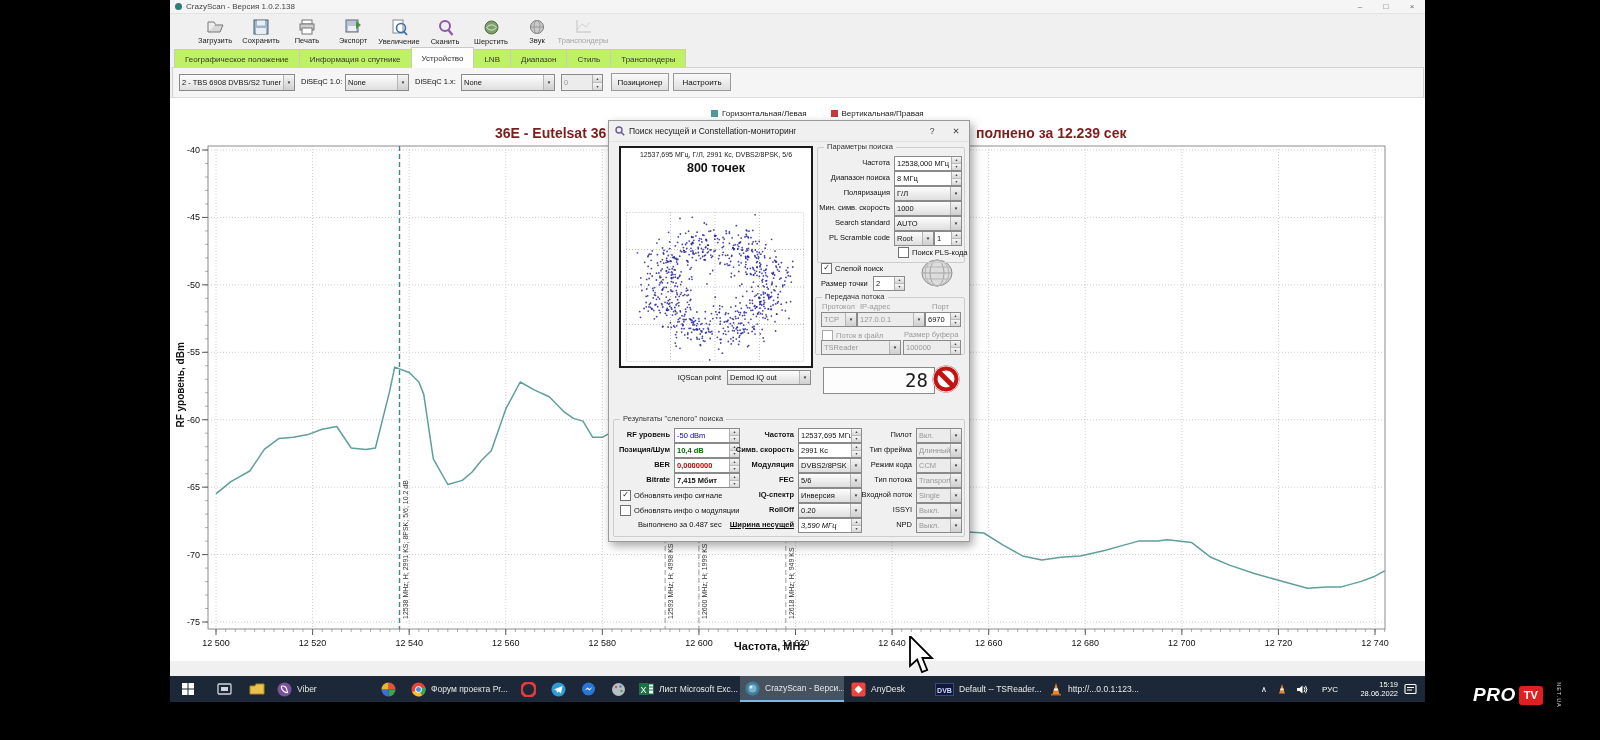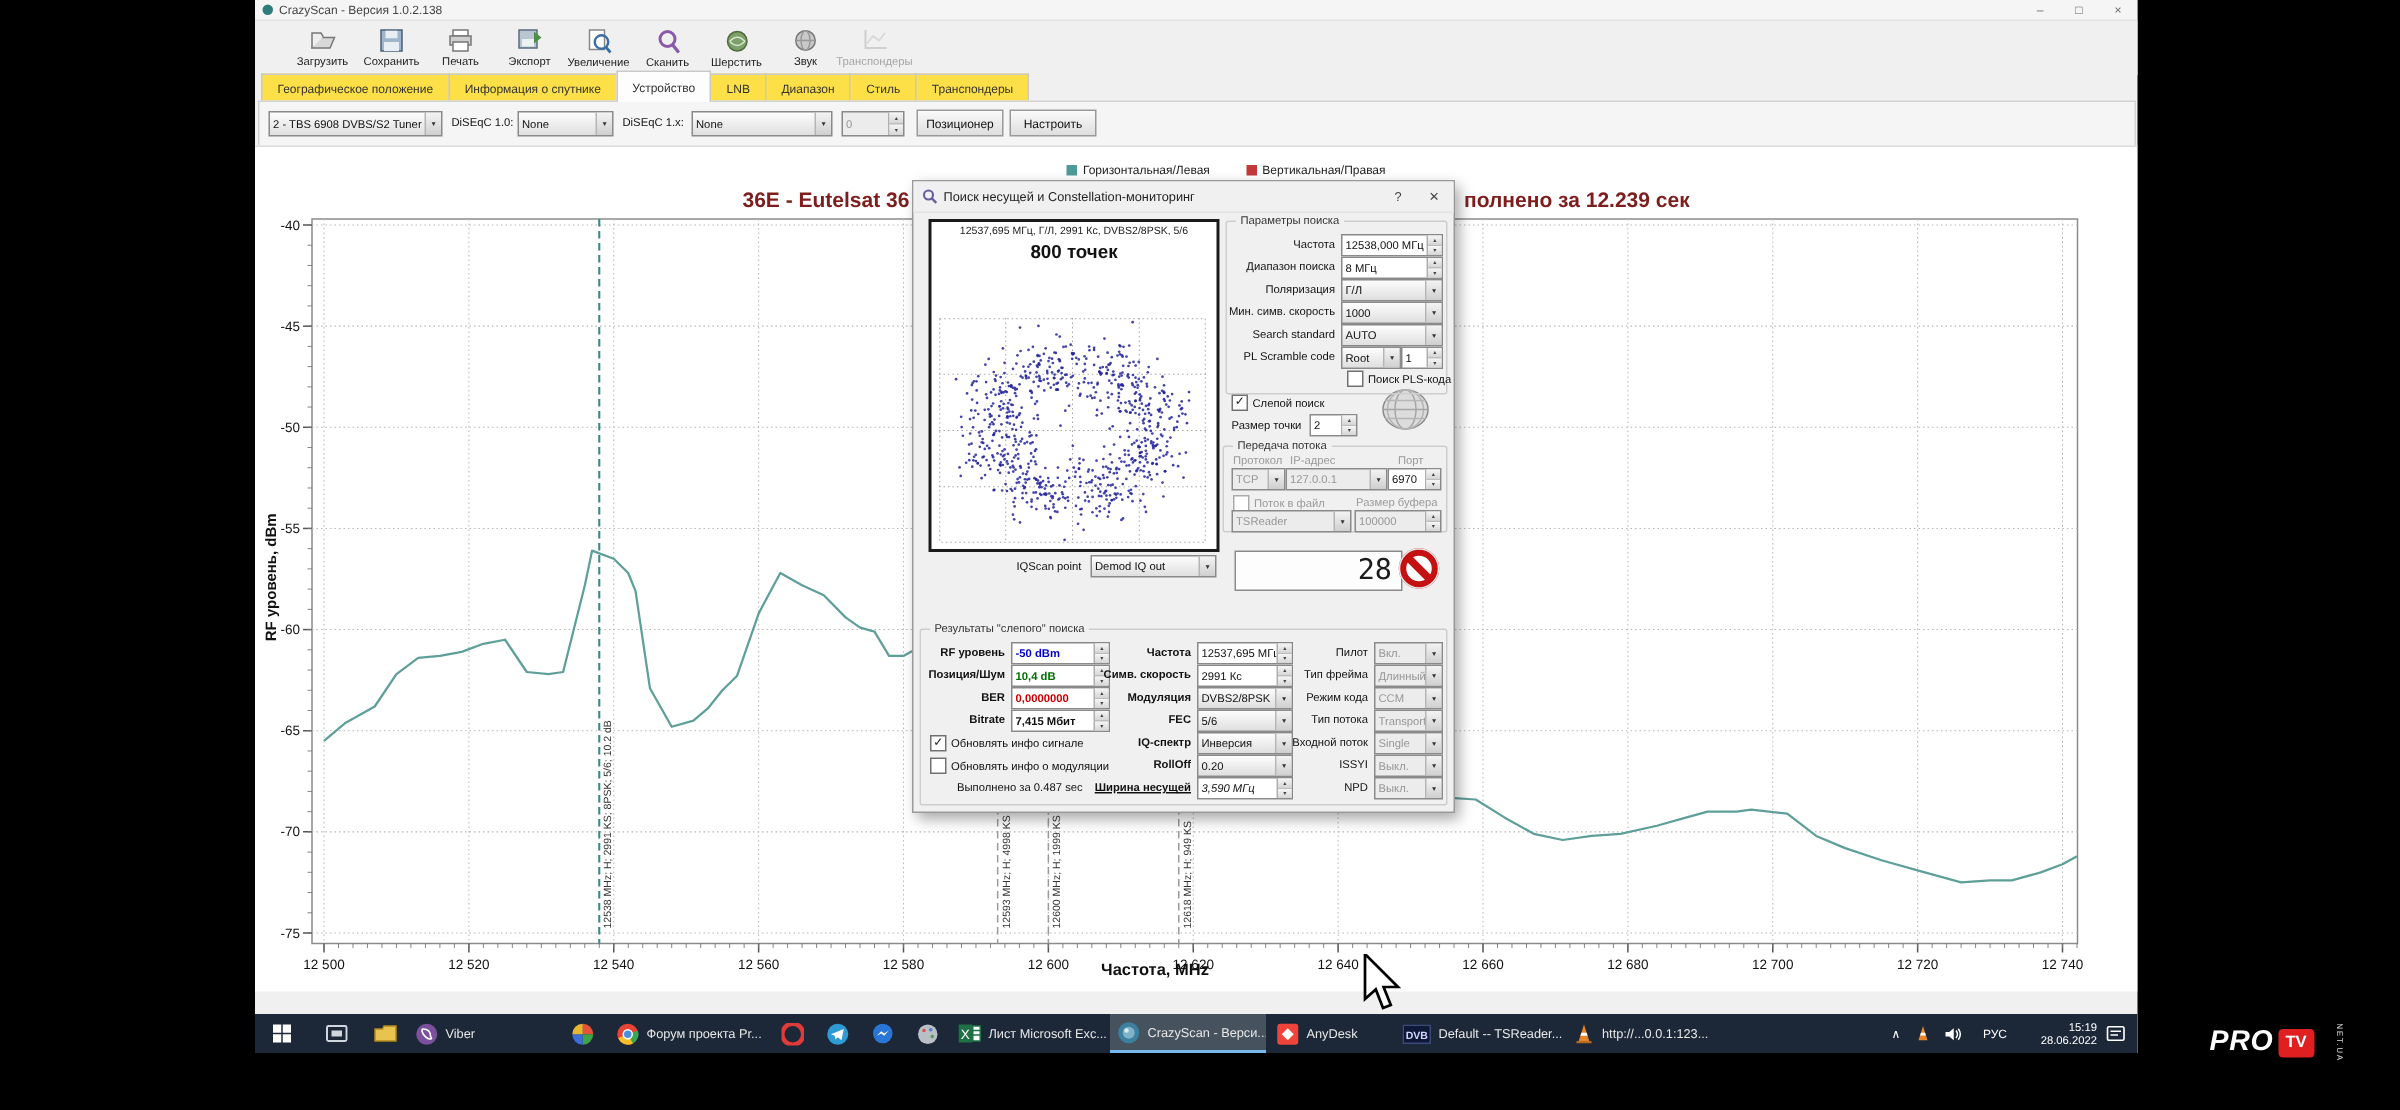--- a/index.html
+++ b/index.html
@@ -12,21 +12,21 @@
   .appdot{width:7px;height:7px;border-radius:50%;background:#2e7d7a;margin:0 4px 0 5px;}
   #winctrls{margin-left:auto;display:flex;height:100%;}
   .wbtn{width:26px;display:flex;align-items:center;justify-content:center;font-size:8px;color:#666;}
   
   #toolbar{position:absolute;left:0;top:14px;width:100%;height:36px;background:#f0f0f0;display:flex;padding-left:6px;margin-left:16px;}
   .tbtn{width:46px;display:flex;flex-direction:column;align-items:center;justify-content:center;gap:1px;}
   .tbtn .tlab{font-size:7.5px;color:#222;white-space:nowrap;}
   .tbtn.dis .tlab{color:#a5a5a5;}
   
   #tabrow{position:absolute;left:4px;top:50px;height:18px;display:flex;align-items:flex-end;font-size:8px;}
-  .tab{padding:3px 10px;border:1px solid #c9c9c9;border-bottom:none;background:#fde047;color:#333;
+  .tab{padding:3px 10px;border:1px solid #c9c9c9;border-bottom:none;background:#bef264;color:#333;
        margin-right:-1px;height:12px;display:flex;align-items:center;}
   .tab.active{background:#fdfdfd;height:14px;position:relative;z-index:2;}
   #ctrlpanel{position:absolute;left:2px;top:67px;width:1250px;height:29px;background:#f5f5f5;border:1px solid #d2d2d2;}
   
   .combo{position:absolute;height:13px;border:1px solid #8a8a8a;background:linear-gradient(#fdfdfd,#dfdfdf);
          display:flex;align-items:center;font-size:7.5px;color:#111;overflow:hidden;}
   .combo .cval{padding-left:2px;white-space:nowrap;overflow:hidden;flex:1;}
   .combo .carrow{width:10px;align-self:stretch;font-size:4.5px;color:#333;display:flex;align-items:center;
          justify-content:center;border-left:1px solid #b5b5b5;background:linear-gradient(#f4f4f4,#cfcfcf);}
   .combo.dis{background:#ececec;color:#979797;}
@@ -1407,21 +1407,21 @@
           <div class="sbtns">
             <div class="sb">▲</div>
             <div class="sb">▼</div>
           </div>
         </div>
       </div>
       <div class="gbox" style="left: 4px; top: 298px; width: 350px; height: 116px;">
         <div class="gtitle">Результаты "слепого" поиска</div>
         <div class="dlglab" style="left: 0px; top: 10px; width: 56px; font-weight: bold;">RF уровень</div>
         <div class="spinctl" style="left: 60px; top: 8px; width: 64px; height: 13px;">
-          <div class="sval" style="color: rgb(0, 0, 204); font-weight: bold;">-50 dBm</div>
+          <div class="sval" style="color: rgb(0, 0, 204); font-weight: normal;">-50 dBm</div>
           <div class="sbtns">
             <div class="sb">▲</div>
             <div class="sb">▼</div>
           </div>
         </div>
         <div class="dlglab" style="left: 0px; top: 25px; width: 56px; font-weight: bold;">Позиция/Шум</div>
         <div class="spinctl" style="left: 60px; top: 23px; width: 64px; height: 13px;">
           <div class="sval" style="color: rgb(0, 112, 0); font-weight: bold;">10,4 dB</div>
           <div class="sbtns">
             <div class="sb">▲</div>

